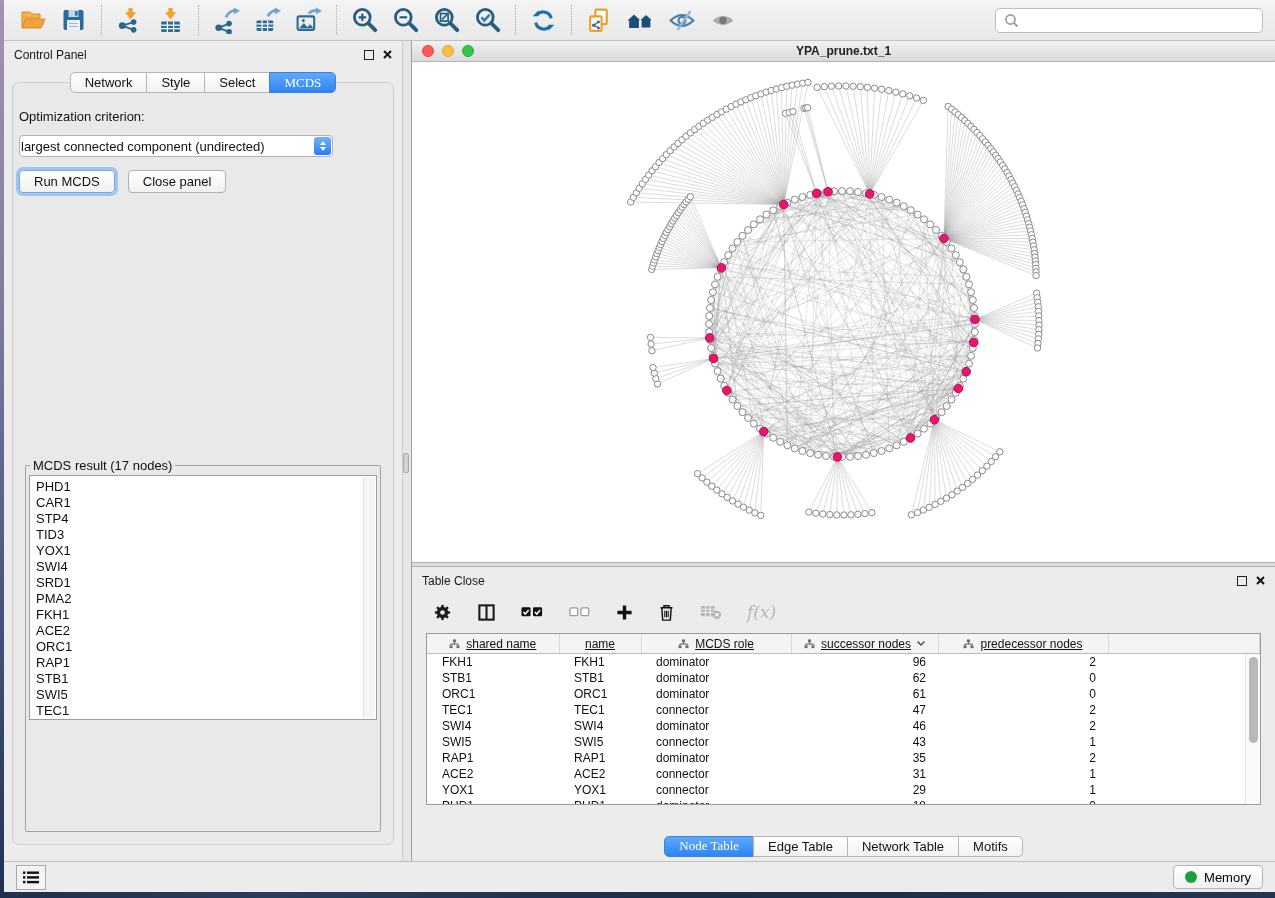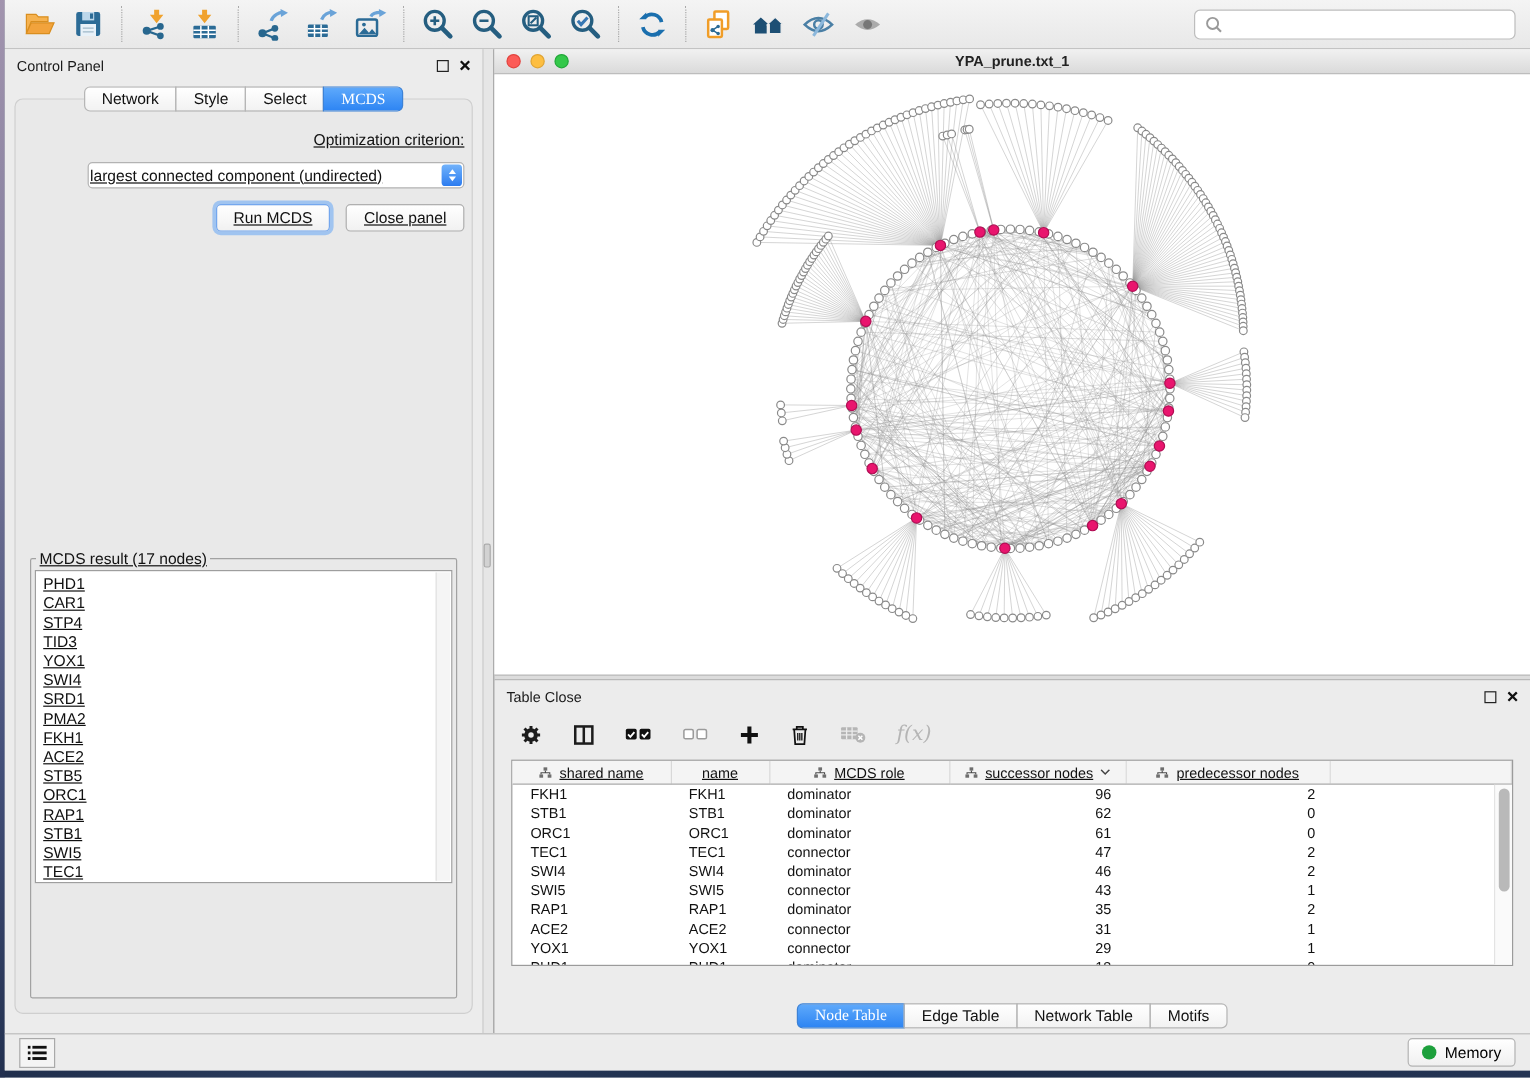--- a/index.html
+++ b/index.html
@@ -29,21 +29,21 @@
   .panel-header{height:21px;display:flex;align-items:center;padding:3px 10px 0;font-size:12px;color:#1a1a1a;flex:none;}
   .ph-icons{margin-left:auto;display:flex;gap:9px;align-items:center;}
   .float-ic{width:8px;height:8px;border:1.5px solid #222;display:inline-block;}
   .ctab-bar{display:flex;justify-content:center;position:relative;z-index:2;margin:7px auto -11px;flex:none;}
   .seg{background:linear-gradient(#fff,#f2f2f2);border:1px solid #b6b6b6;padding:0 14px;height:21px;
        font:13px "Liberation Sans",sans-serif;margin-left:-1px;color:#111;cursor:default;}
   .seg:first-child{border-radius:5px 0 0 5px;margin-left:0;}
   .seg:last-child{border-radius:0 5px 5px 0;}
   .seg.active{background:linear-gradient(#5ea9fb,#2e85f3);border-color:#3d82d6;color:#fff;font-family:Liberation Serif, serif;}
   .cp-content{flex:1;margin:0 8px 16px;background:#e9e9e9;border:1px solid #cfcfcf;border-radius:7px;
-       display:flex;flex-direction:column;align-items:flex-end;padding:26px 6px 6px;box-sizing:border-box;text-decoration:underline;}
+       display:flex;flex-direction:column;align-items:flex-start;padding:26px 6px 6px;box-sizing:border-box;}
   .opt-label{font-size:13px;margin-bottom:11px;}
   .mac-select{width:314px;height:22px;background:#fff;border:1px solid #b3b3b3;border-radius:4px;
        display:flex;align-items:center;position:relative;font-size:13px;padding-left:1px;box-sizing:border-box;
        margin-bottom:13px;}
   .stepper{position:absolute;right:1px;top:1px;bottom:1px;width:17px;border-radius:3px;
        background:linear-gradient(#72b3fb,#2c7cf0);display:flex;flex-direction:column;
        align-items:center;justify-content:center;gap:2px;}
   .tri-up{width:0;height:0;border-left:3.5px solid transparent;border-right:3.5px solid transparent;border-bottom:4.5px solid #fff;}
   .tri-dn{width:0;height:0;border-left:3.5px solid transparent;border-right:3.5px solid transparent;border-top:4.5px solid #fff;}
   .btn-row{display:flex;gap:13px;}
@@ -297,21 +297,20 @@
             <div class="ritem">PHD1</div>
               <div class="ritem">CAR1</div>
               <div class="ritem">STP4</div>
               <div class="ritem">TID3</div>
               <div class="ritem">YOX1</div>
               <div class="ritem">SWI4</div>
               <div class="ritem">SRD1</div>
               <div class="ritem">PMA2</div>
               <div class="ritem">FKH1</div>
               <div class="ritem">ACE2</div>
-              <div class="ritem">STB5</div>
               <div class="ritem">ORC1</div>
               <div class="ritem">RAP1</div>
               <div class="ritem">STB1</div>
               <div class="ritem">SWI5</div>
               <div class="ritem">TEC1</div>
               <div class="rl-scroll"></div>
           </div>
         </fieldset>
       </div>
     </div>

